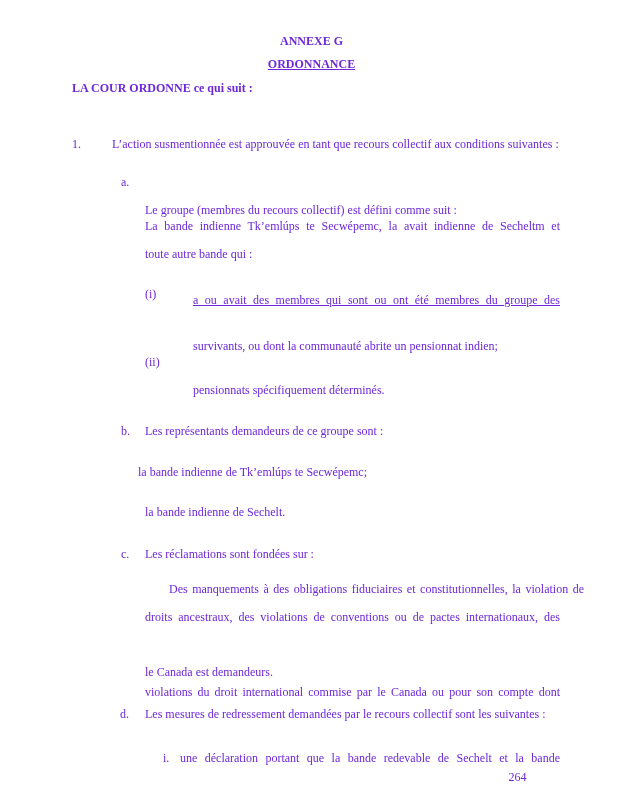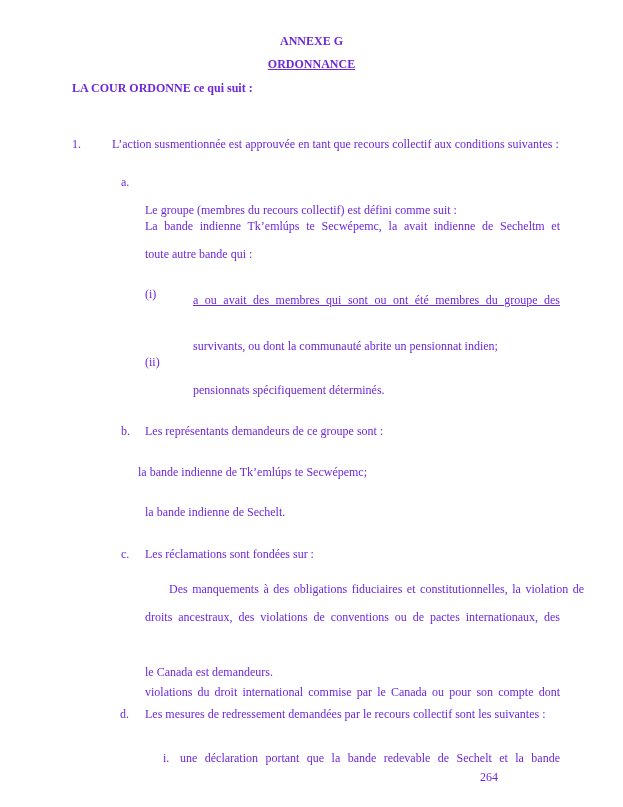--- a/index.html
+++ b/index.html
@@ -28,21 +28,21 @@
     text-align-last: justify;
   }
   .bold { font-weight: bold; }
   .center {
     left: 0;
     width: 623px;
     text-align: center;
     white-space: normal;
   }
   .underline { text-decoration: underline; }
-  .pgnum { text-align: left; }
+  .pgnum { text-align: center; }
 </style>
 </head>
 <body>
 
 <div class="page">
 
   <div class="ln center bold" style="top:34px;">ANNEXE G</div>
 
   <div class="ln center bold" style="top:57px;">
     <span class="underline">ORDONNANCE</span>

